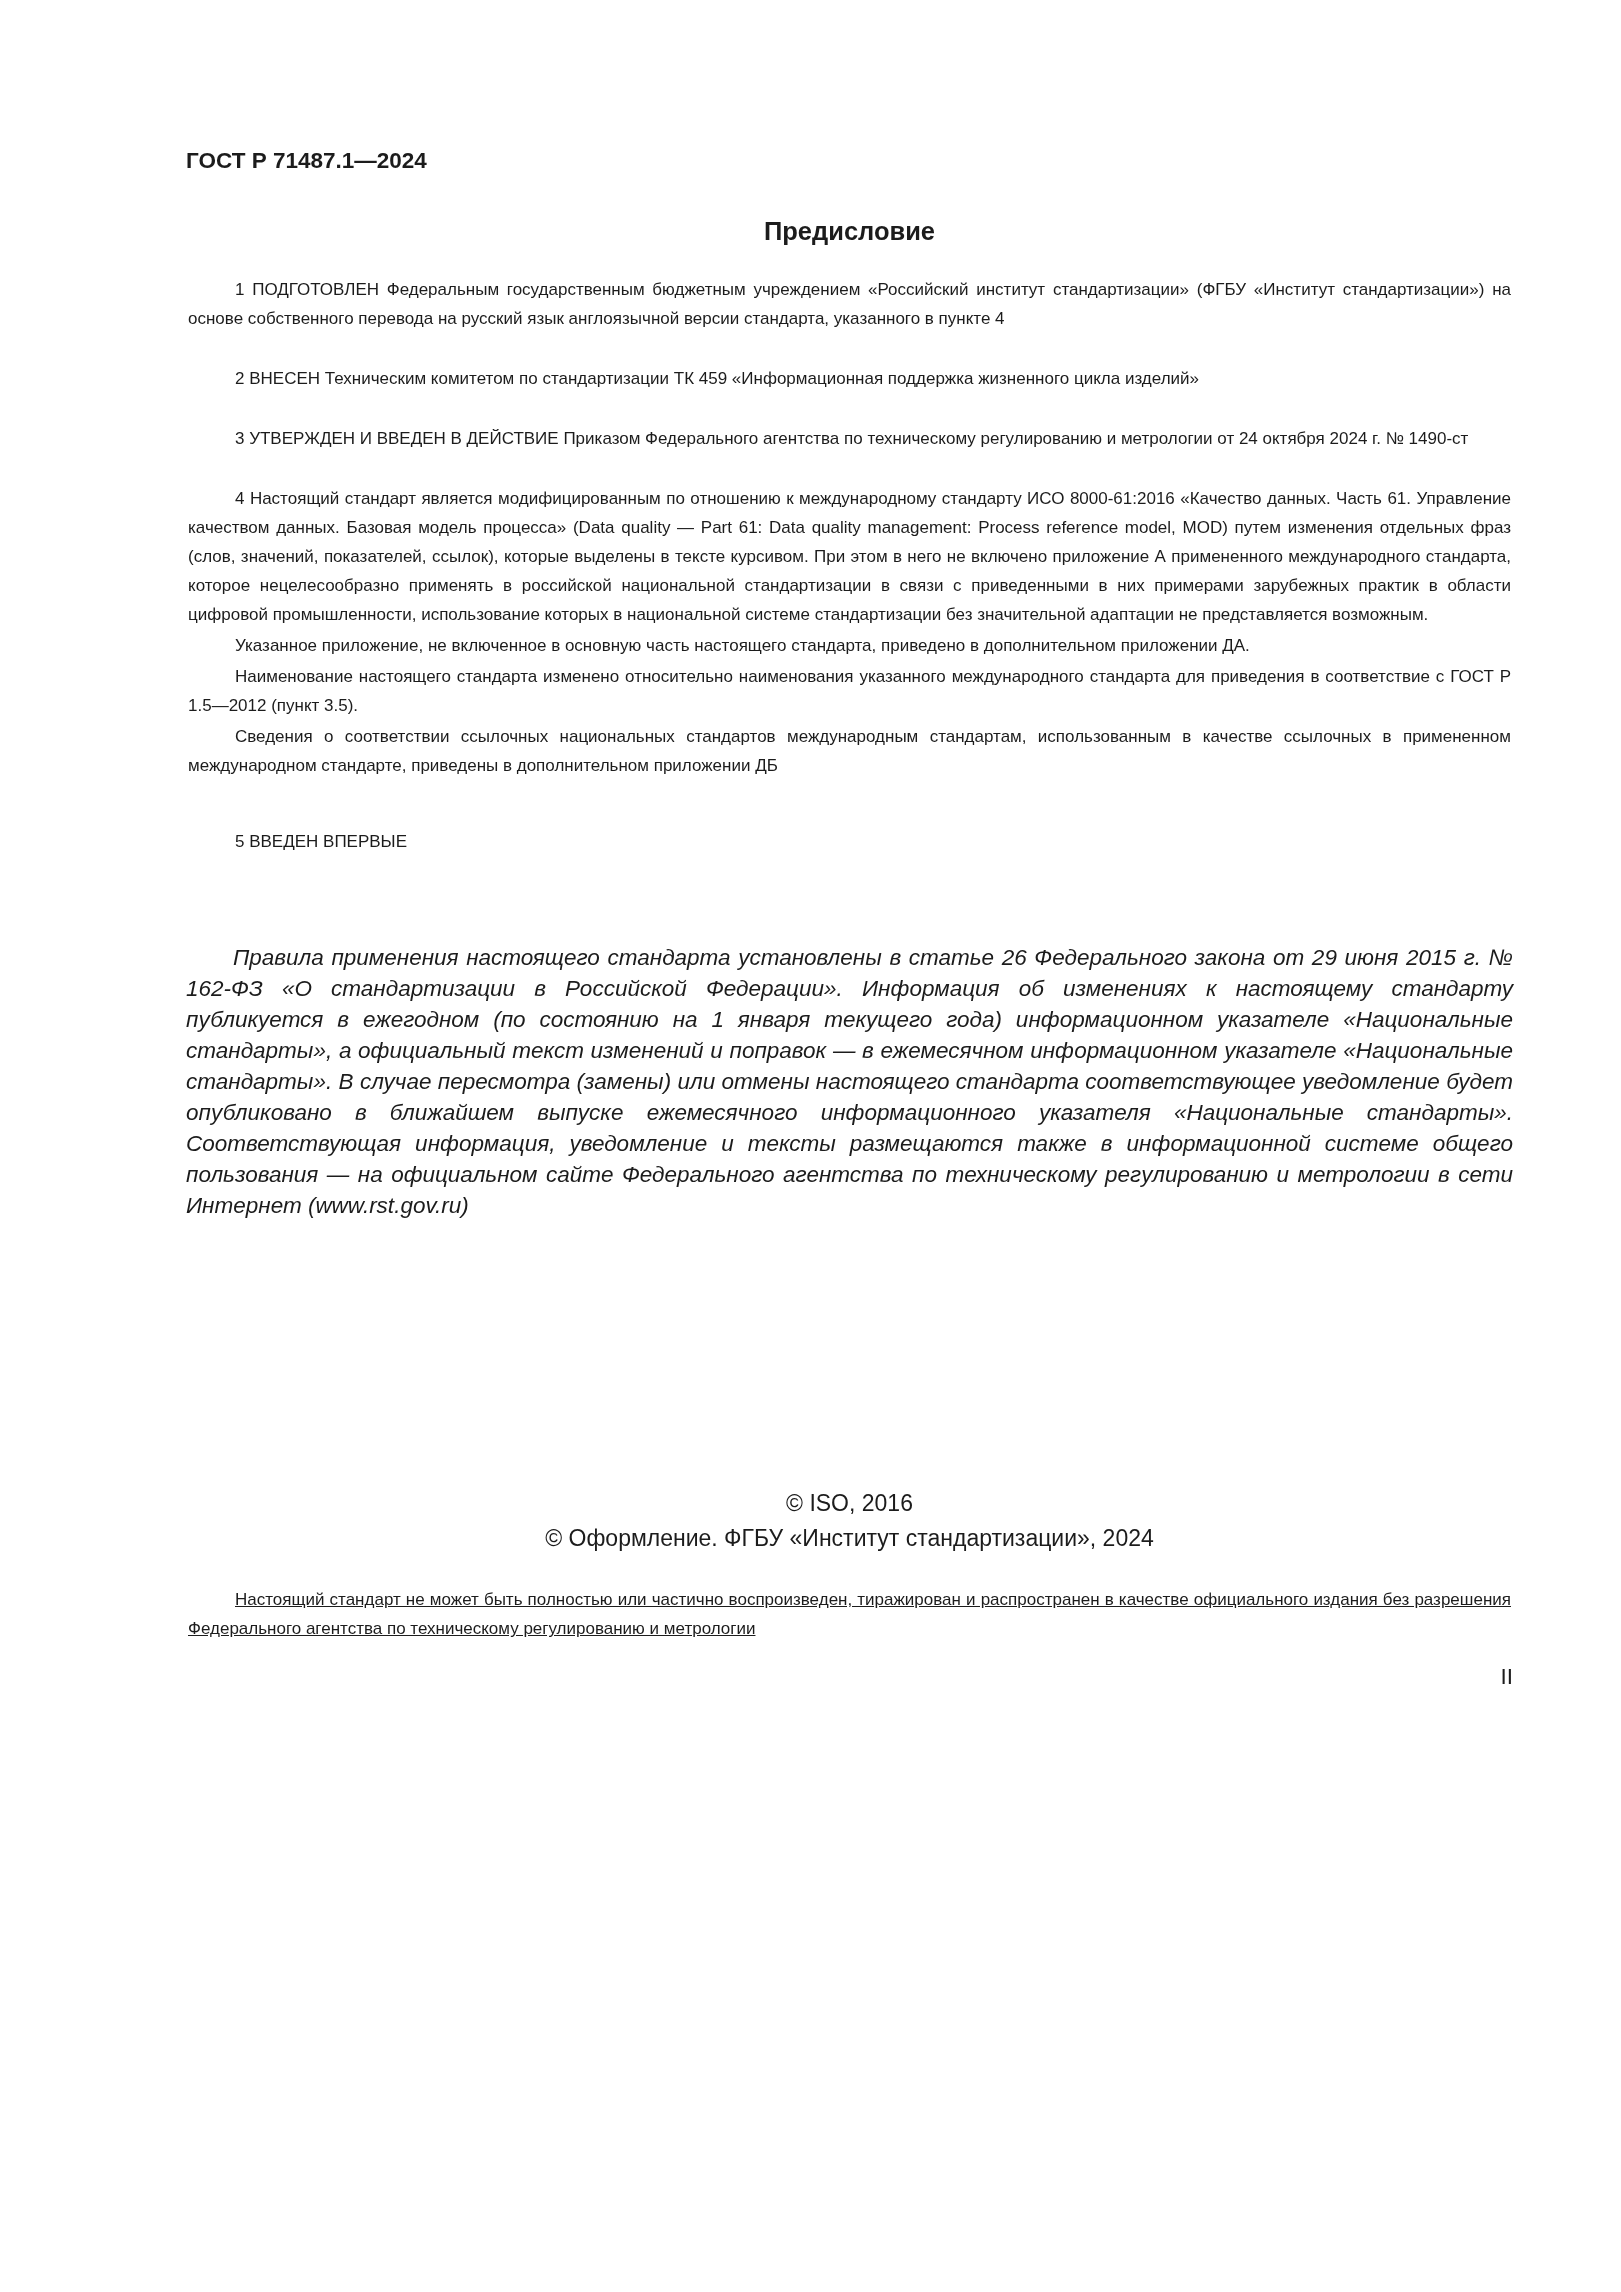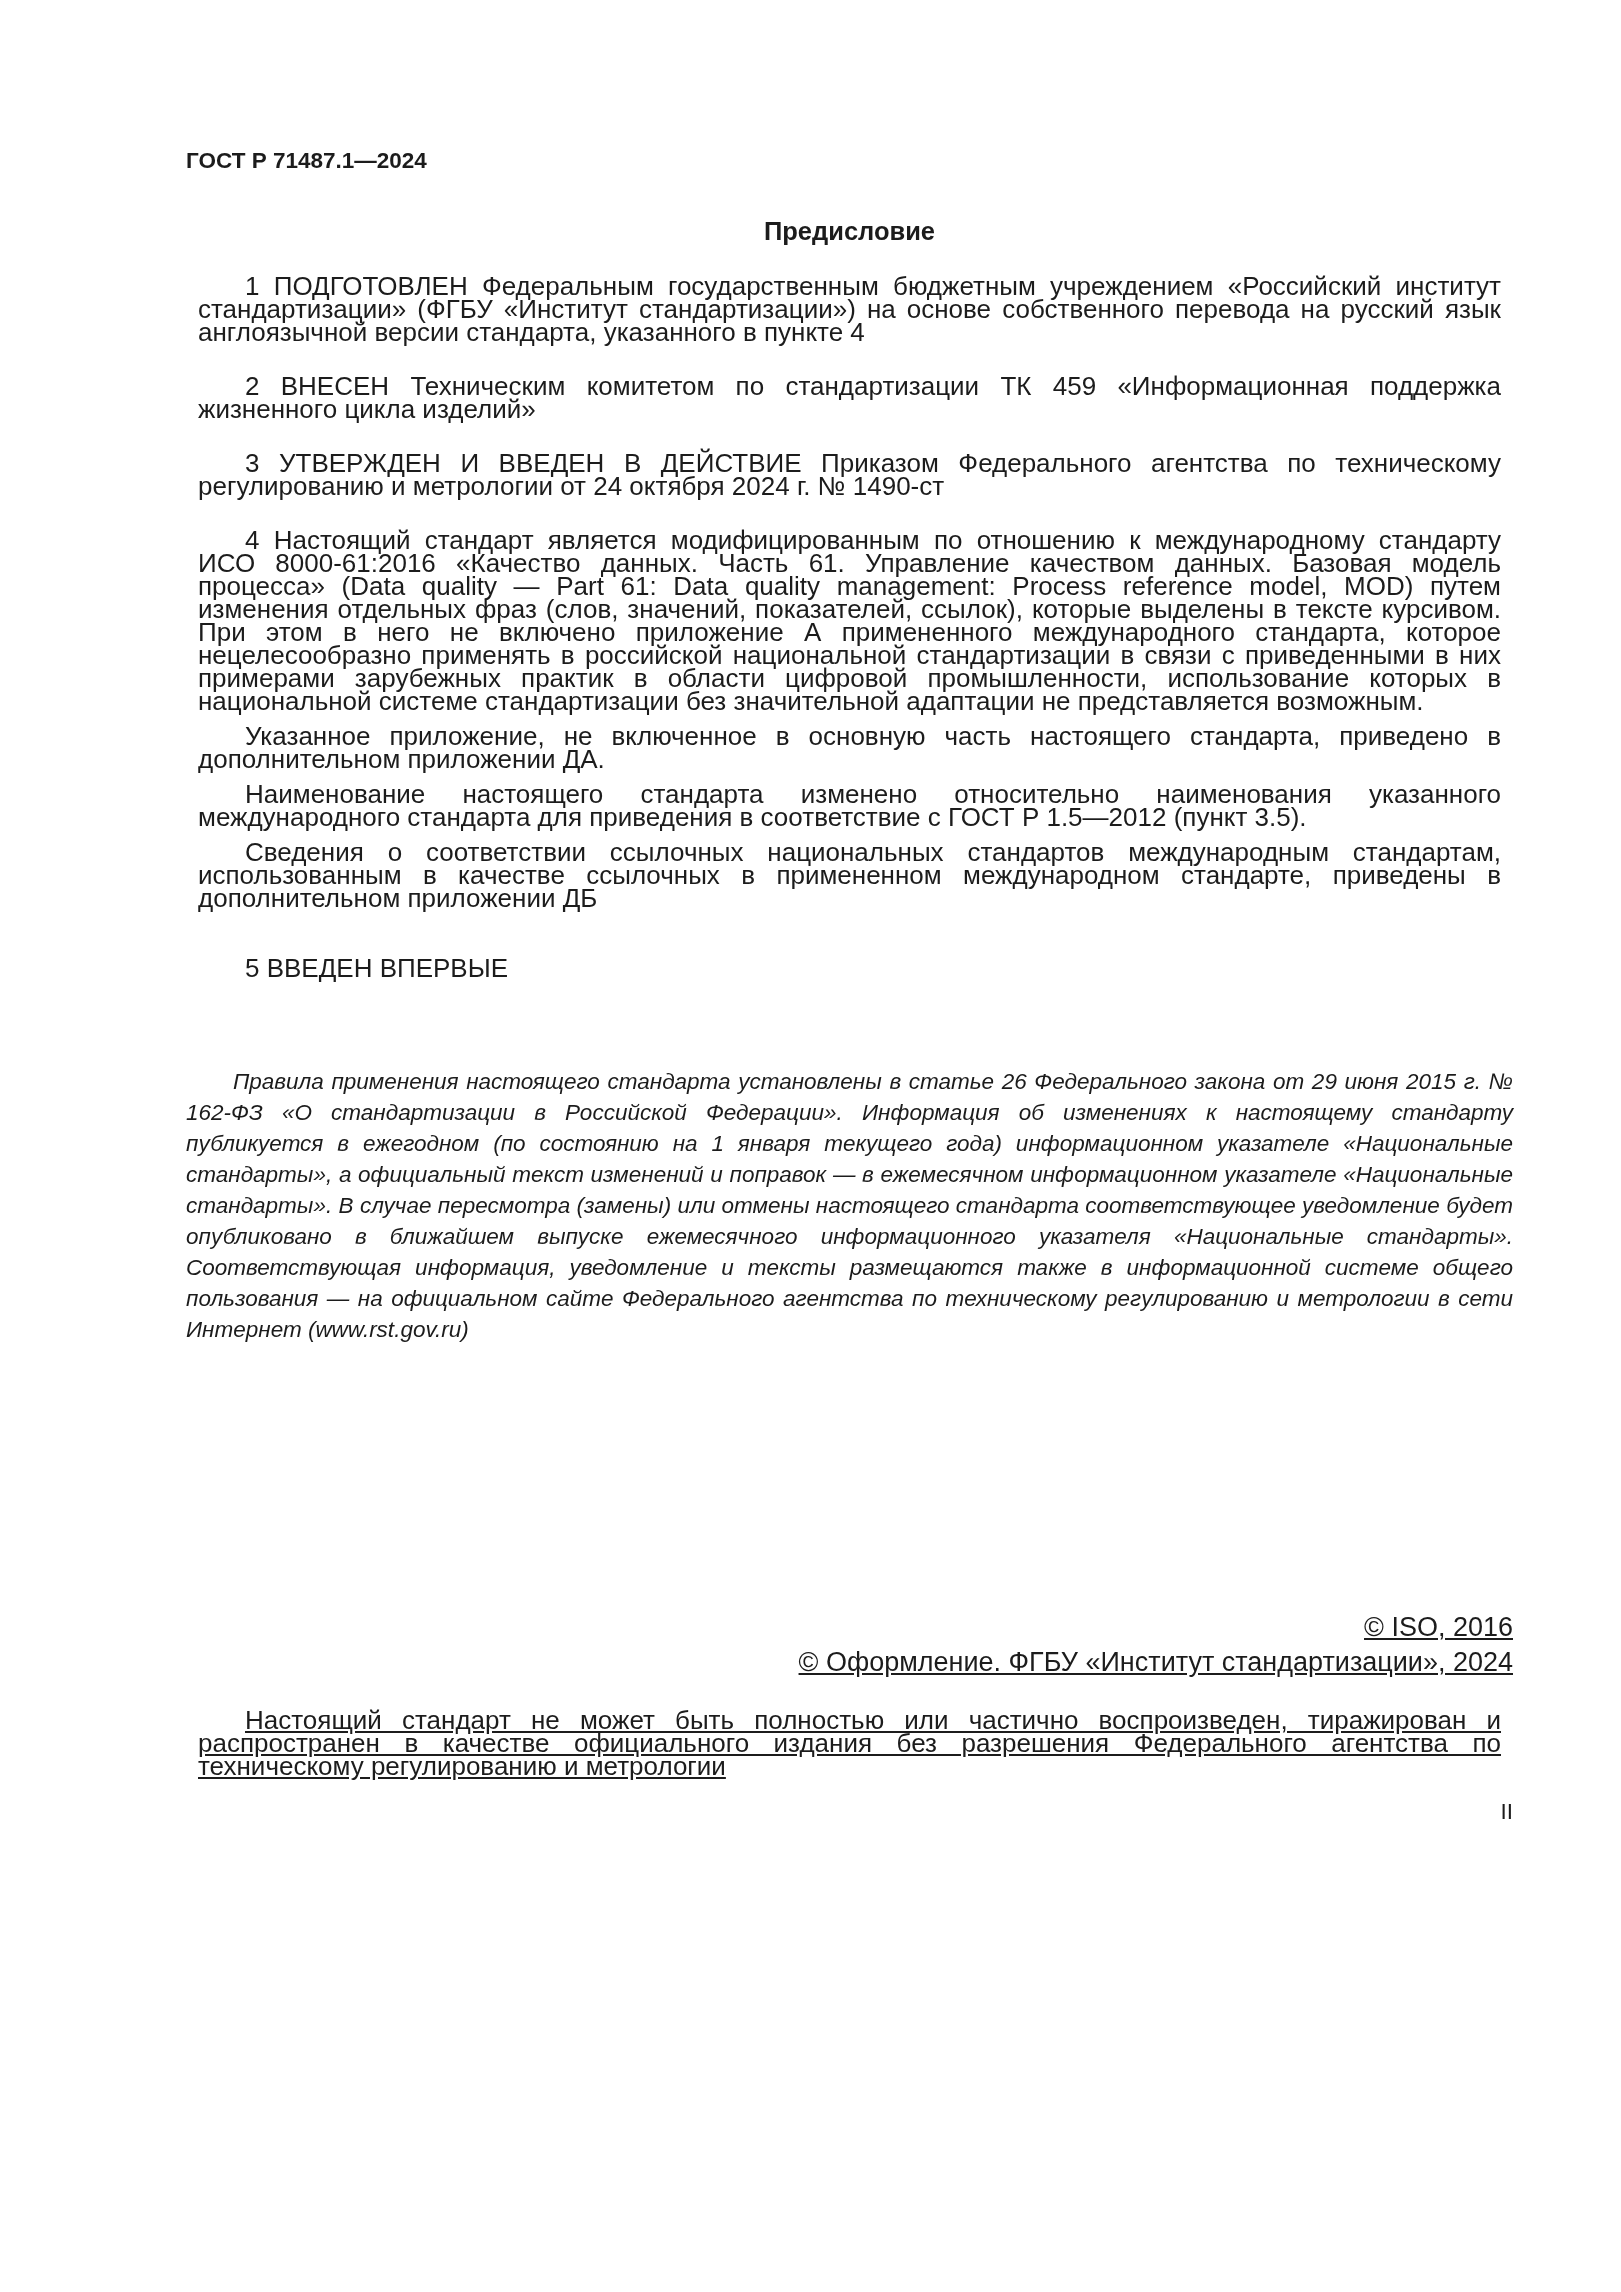--- a/index.html
+++ b/index.html
@@ -28,23 +28,23 @@
     line-height: 27.4px;
   }
   .title {
     margin: 43px 0 0 0;
     text-align: center;
     font-size: 25.5px;
     font-weight: bold;
     line-height: 29px;
   }
   .para {
-    margin: 12px;
-    font-size: 26px;
-    line-height: 23px;
+    margin: 2px;
+    font-size: 17px;
+    line-height: 29px;
     text-align: justify;
     text-indent: 47px;
     hyphens: auto;
     -webkit-hyphens: auto;
   }
   .spaced {
     margin-top: 31px;
   }
   .spaced-first {
     margin-top: 29px;
@@ -57,24 +57,23 @@
     font-size: 22.5px;
     line-height: 31px;
     font-style: italic;
     text-align: justify;
     text-indent: 47px;
     hyphens: auto;
     -webkit-hyphens: auto;
   }
   .copyright {
     margin-top: 265px;
-    text-align: right;
-    font-size: 27px;
+    text-align: center;
+    font-size: 23px;
     line-height: 35px;
-    text-decoration: underline;
   }
   .restriction {
     margin-top: 29px;
     text-decoration: underline;
   }
   .page-number {
     margin-top: 19.6px;
     font-size: 22.5px;
     line-height: 27.4px;
     text-align: right;

